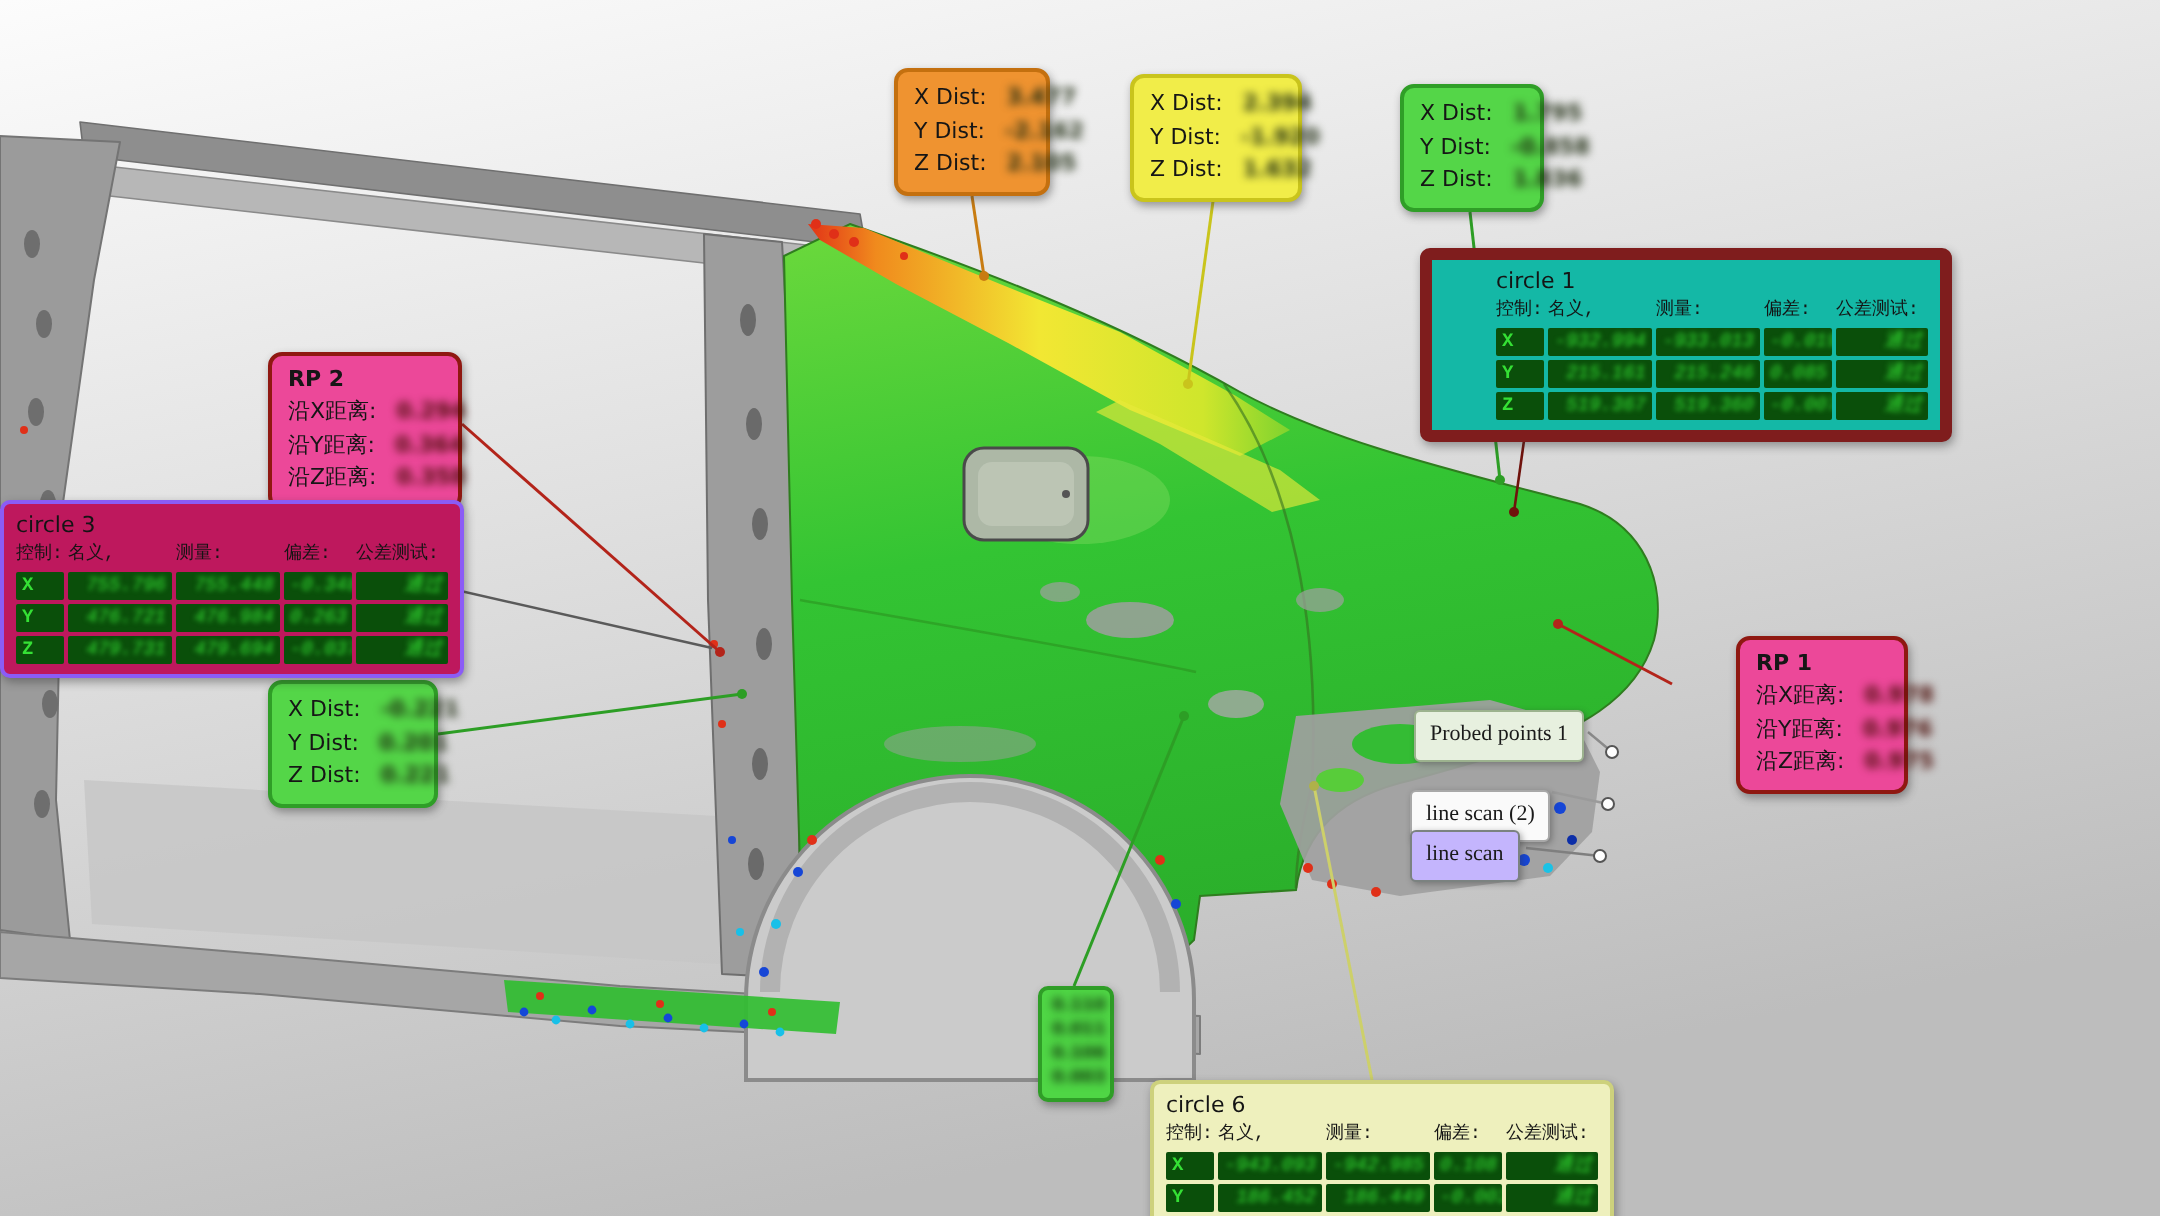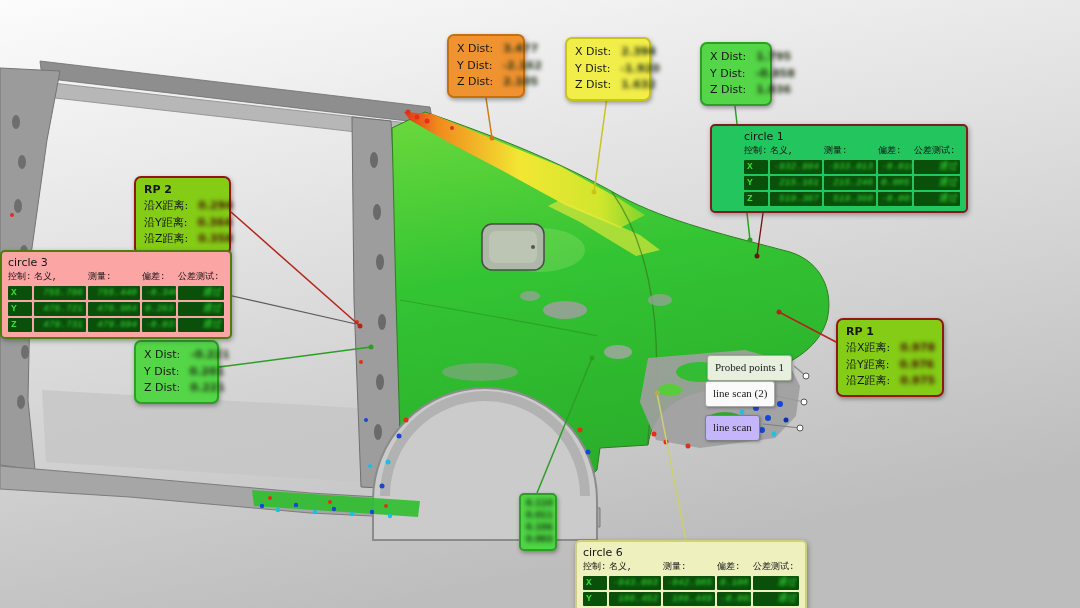--- a/index.html
+++ b/index.html
@@ -11,28 +11,28 @@
   .callout { position:absolute; border-radius:7px; padding:5px 8px; font-size:11px; color:#161616;
              box-shadow:1px 2px 4px rgba(50,50,50,.45); }
   .callout .row { display:flex; justify-content:space-between; gap:10px; line-height:1.5; white-space:nowrap; }
   .callout .title { font-weight:bold; margin-bottom:2px; font-size:11px; }
   .val { font-weight:bold; }
   .blur { filter:blur(2px); }
   .blur-s { filter:blur(1.4px); }
   .c-orange { background:#ef9330; border:2px solid #c4700f; }
   .c-yellow { background:#f1ed49; border:2px solid #c9c41c; }
   .c-green  { background:#54d648; border:2px solid #2f9e27; }
-  .c-red    { background:#84cc16; border:2px solid #8f1811; }
+  .c-red    { background:#ec4899; border:2px solid #8f1811; }
   .c-red .val { color:#4a0d08; }
   .c-green .val, .c-orange .val, .c-yellow .val { color:#1d2a10; }
 
   .mtable { position:absolute; border-radius:5px; padding:4px 6px 5px 6px; font-size:10px; color:#141414;
             box-shadow:1px 2px 5px rgba(50,50,50,.45); }
-  .t-red   { background:#22c55e; border:2px solid #7f1d1d;padding-left:32px; }
-  .t-cyan  { background:#fca5a5; border:2px solid #4d7c0f; }
+  .t-red   { background:#14b8a6; border:6px solid #7f1d1d;padding-left:32px; }
+  .t-cyan  { background:#be185d; border:2px solid #8b5cf6; }
   .t-cream { background:#eef0bd; border:2px solid #cdd17c; }
   .mtable .ttl { font-size:11px; margin-bottom:2px; }
   .grid { display:grid; grid-template-columns:24px 52px 52px 34px 46px; gap:2px; margin-top:2px; align-items:stretch;font-family:Liberation Mono, monospace; }
   .hcell { font-size:9px; white-space:nowrap; overflow:hidden; line-height:13px; }
   .cell { background:#0a4f0a; color:#35e035; font-size:9.5px; text-align:right; padding:0 3px;
           line-height:14px; border-radius:1px; overflow:hidden; }
   .cell.rl { text-align:left; font-weight:bold; }
 
   .tag { position:absolute; font-size:11px; line-height:1.25; padding:5px 7px; border-radius:3px; color:#1a1a1a;
          box-shadow:1px 1px 3px rgba(50,50,50,.4); white-space:nowrap;font-family:Liberation Serif, serif; }
@@ -272,21 +272,21 @@
     <div class="row">
         <span>沿Y距离:</span>
         <span class="val blur">0.364</span>
       </div>
     <div class="row">
         <span>沿Z距离:</span>
         <span class="val blur">0.358</span>
       </div>
   </div>
 
-  <div class="callout c-red" style="left:836px;top:318px;width:108px">
+  <div class="callout c-red" style="left:868px;top:318px;width:86px">
     <div class="title">RP 1</div>
     <div class="row">
         <span>沿X距离:</span>
         <span class="val blur">0.978</span>
       </div>
     <div class="row">
         <span>沿Y距离:</span>
         <span class="val blur">0.976</span>
       </div>
     <div class="row">
@@ -380,21 +380,21 @@
       <span class="cell"><i class="blur-s">186.452</i></span>
       <span class="cell"><i class="blur-s">186.449</i></span>
       <span class="cell"><i class="blur-s">-0.003</i></span>
       <span class="cell"><i class="blur-s">通过</i></span>
     </div>
   </div>
 
   <div class="tag tag-probed" style="left:707px;top:355px">
     <span>Probed points 1</span>
   </div>
-  <div class="tag tag-white" style="left:705px;top:381px">
+  <div class="tag tag-white" style="left:705px;top:395px">
     <span>line scan (2)</span>
   </div>
   <div class="tag tag-gray" style="left:705px;top:415px">
     <span>line scan</span>
   </div>
 
   <div class="mini" style="left:519px;top:493px;width:38px">
     <div class="blur">0.110</div>
     <div class="blur">0.011</div>
     <div class="blur">0.106</div>

